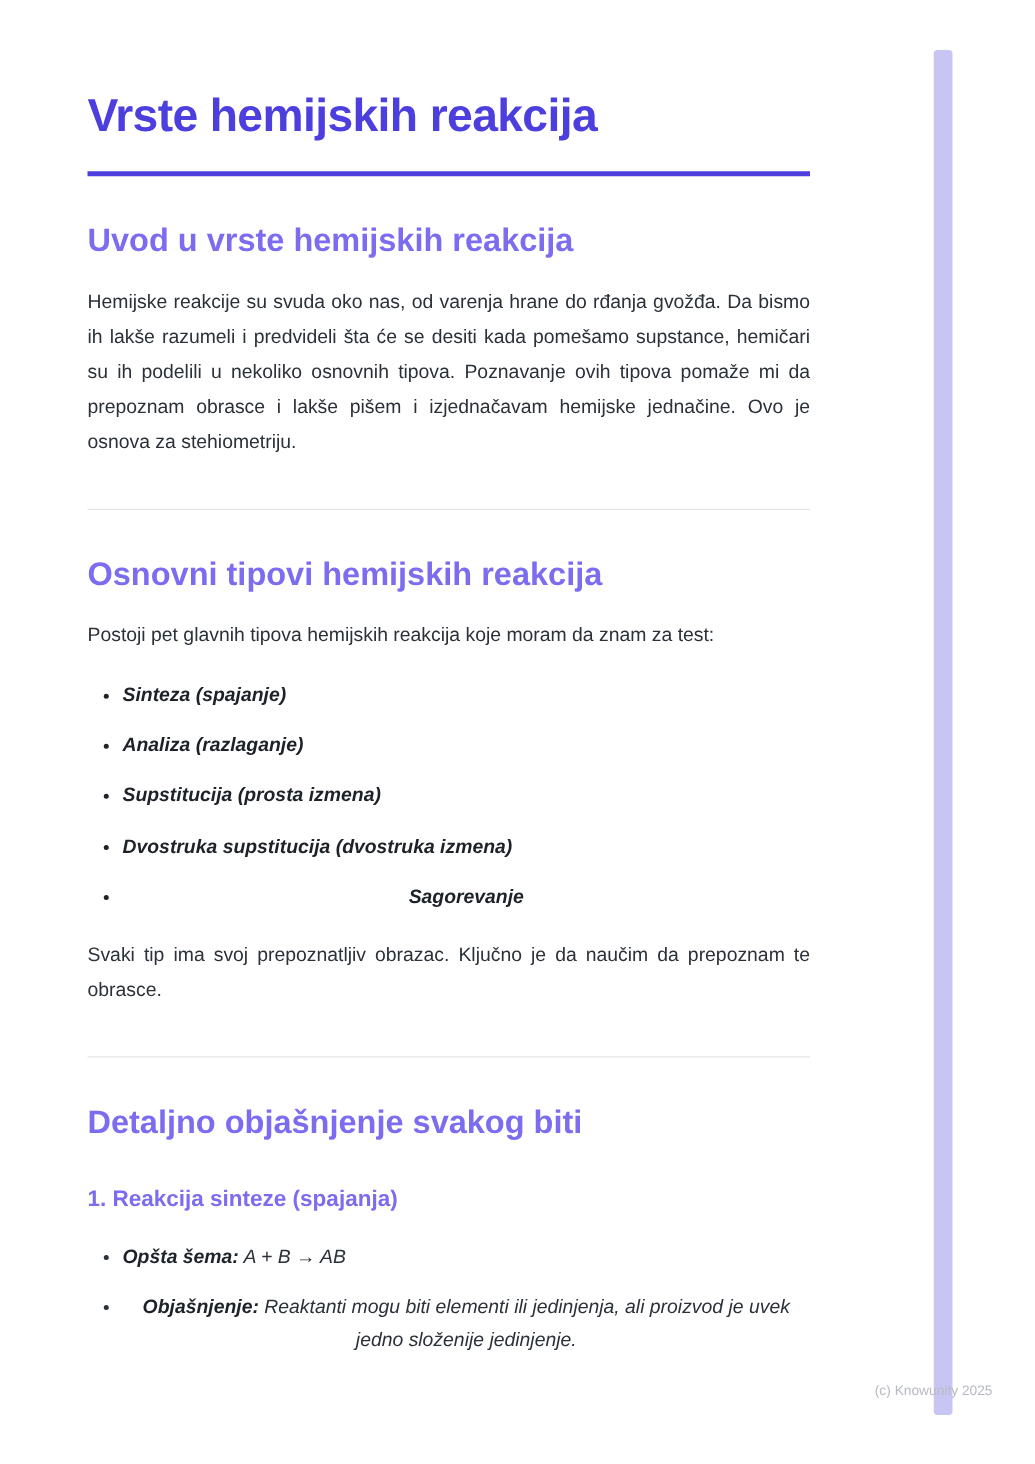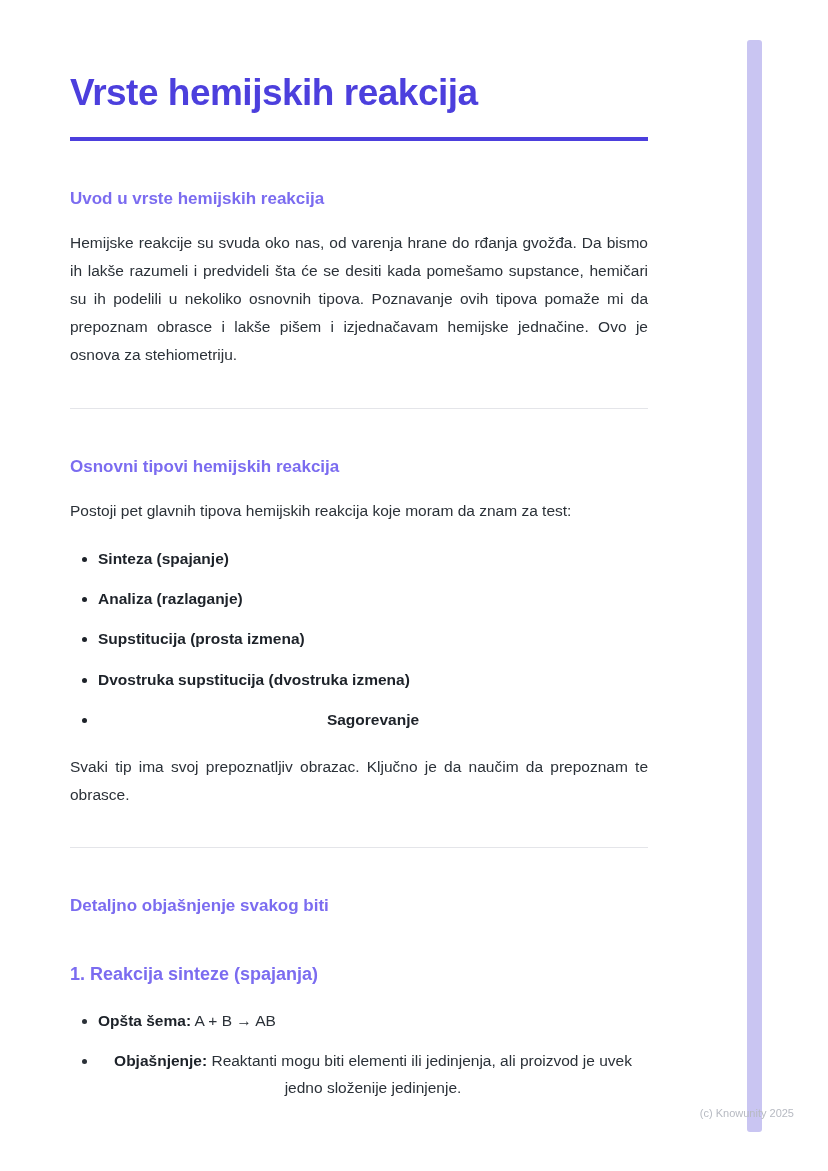--- a/index.html
+++ b/index.html
@@ -37,48 +37,49 @@
     color: #4c3fdd;
     line-height: 1.15;
   }
   .title-rule {
     height: 4px;
     background: #4c3fdd;
     border: none;
     margin: 22px 0 0 0;
   }
   h2.section-heading {
-    font-size: 17px;
+    font-size: 26px;
     font-weight: bold;
     color: #7b6cf0;
-    margin-top: 48px;
+    margin-top: 36px;
     margin-bottom: 20px;
   }
   h3.subsection-heading {
     font-size: 18px;
     font-weight: bold;
     color: #7b6cf0;
-    margin-top: 48px;
+    margin-top: 36px;
     margin-bottom: 18px;
   }
   p.body-text {
     font-size: 15.5px;
     line-height: 1.82;
     text-align: justify;
     color: #2b3138;
   }
   hr.divider {
     border: none;
     border-top: 1px solid #e4e5e9;
     margin: 38px 0 0 0;
   }
   ul.bullet-list {
     margin: 22px 0 22px 8px;
     padding-left: 20px;
     list-style: disc;
+    font-style: italic;
   }
   ul.bullet-list li {
     font-size: 15.5px;
     line-height: 1.5;
     margin-bottom: 17px;
     color: #1d2229;
   }
   ul.bullet-list li:last-child { margin-bottom: 0; text-align: center; }
   ul.bullet-list li .bold { font-weight: bold; }
   ul.bullet-list.mixed li { font-weight: normal; color: #2b3138; line-height: 1.75; margin-bottom: 12px; }

